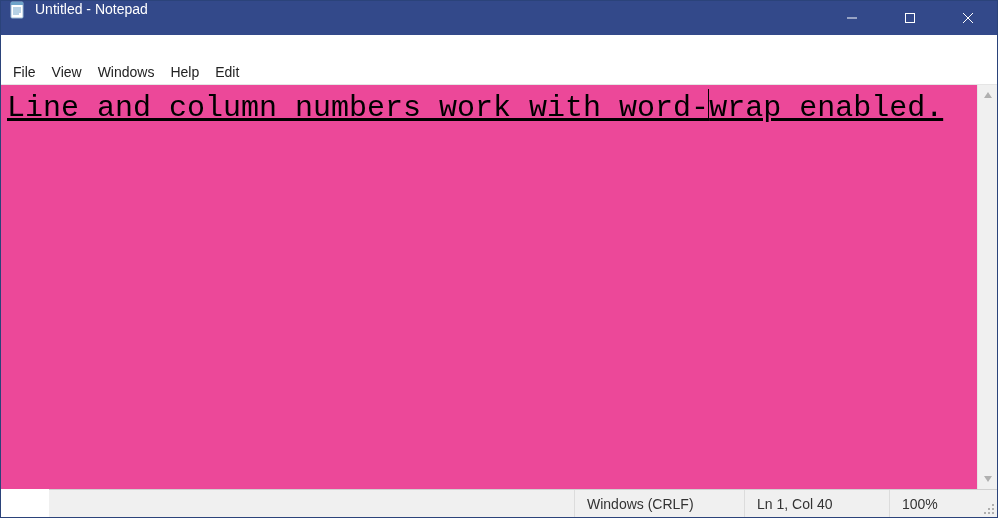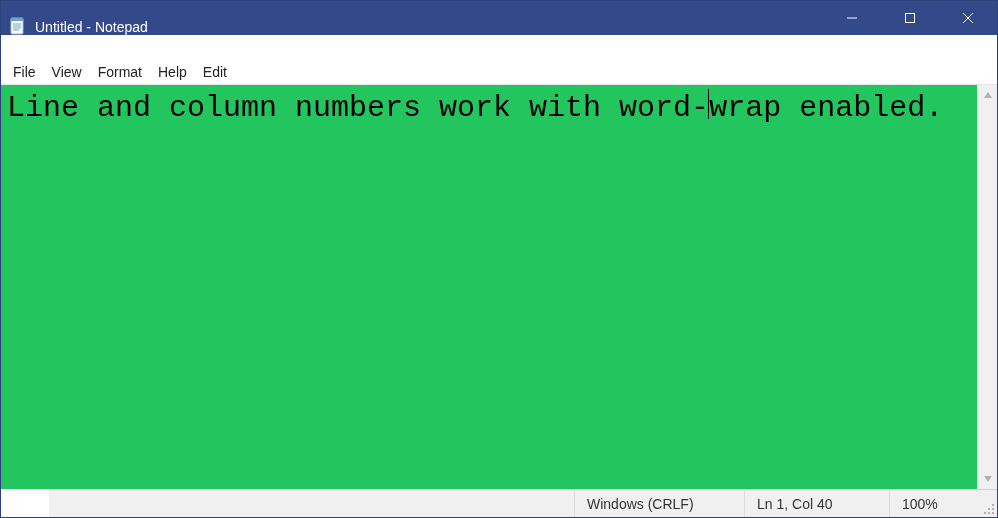--- a/index.html
+++ b/index.html
@@ -14,21 +14,21 @@
     border: 1px solid #2b437a;
     display: flex;
     flex-direction: column;
   }
   
   .titlebar {
     height: 34px;
     background: #33498a;
     color: #fff;
     display: flex;
-    align-items: flex-end;
+    align-items: flex-start;
     padding-left: 8px;
     user-select: none;
   }
   .titlebar .app-icon {
     width: 18px; height: 18px;
     margin-right: 8px;
     display:flex; align-items:center; justify-content:center;
   }
   .titlebar .title {
     flex: 1;
@@ -62,21 +62,22 @@
   .menu-item {
     padding: 2px 8px;
     cursor: default;
   }
   
   .editor-wrap {
     flex: 1;
     position: relative;
     display: flex;
     overflow: hidden;
-    background: #22c55e;
+    background: #ec4899;
+    text-decoration: underline;
   }
   .editor {
     flex: 1;
     padding: 4px 6px 4px 6px;
     font-family: Consolas, "Courier New", monospace;
     font-size: 30px;
     line-height: 34px;
     white-space: pre-wrap;
     word-wrap: break-word;
     color: #000;
@@ -168,21 +169,21 @@
         <line x1="1" y1="1" x2="11" y2="11" stroke="#fff" stroke-width="1"></line>
         <line x1="11" y1="1" x2="1" y2="11" stroke="#fff" stroke-width="1"></line>
       </svg>
     </div>
   </div>
 </div>
 
 <div class="menubar">
   <div class="menu-item">File</div>
   <div class="menu-item">View</div>
-  <div class="menu-item">Format</div>
+  <div class="menu-item">Windows</div>
   <div class="menu-item">Help</div>
   <div class="menu-item">Edit</div>
 </div>
 
 <div class="editor-wrap">
   <div class="editor"><span>Line and column numbers work with word-</span><span class="caret"></span><span>wrap enabled.</span></div>
   <div class="vscroll">
     <div class="arrow">
       <svg width="10" height="10" viewBox="0 0 10 10">
           <polygon points="5,2 9,8 1,8" fill="#b0b0b0"></polygon>

